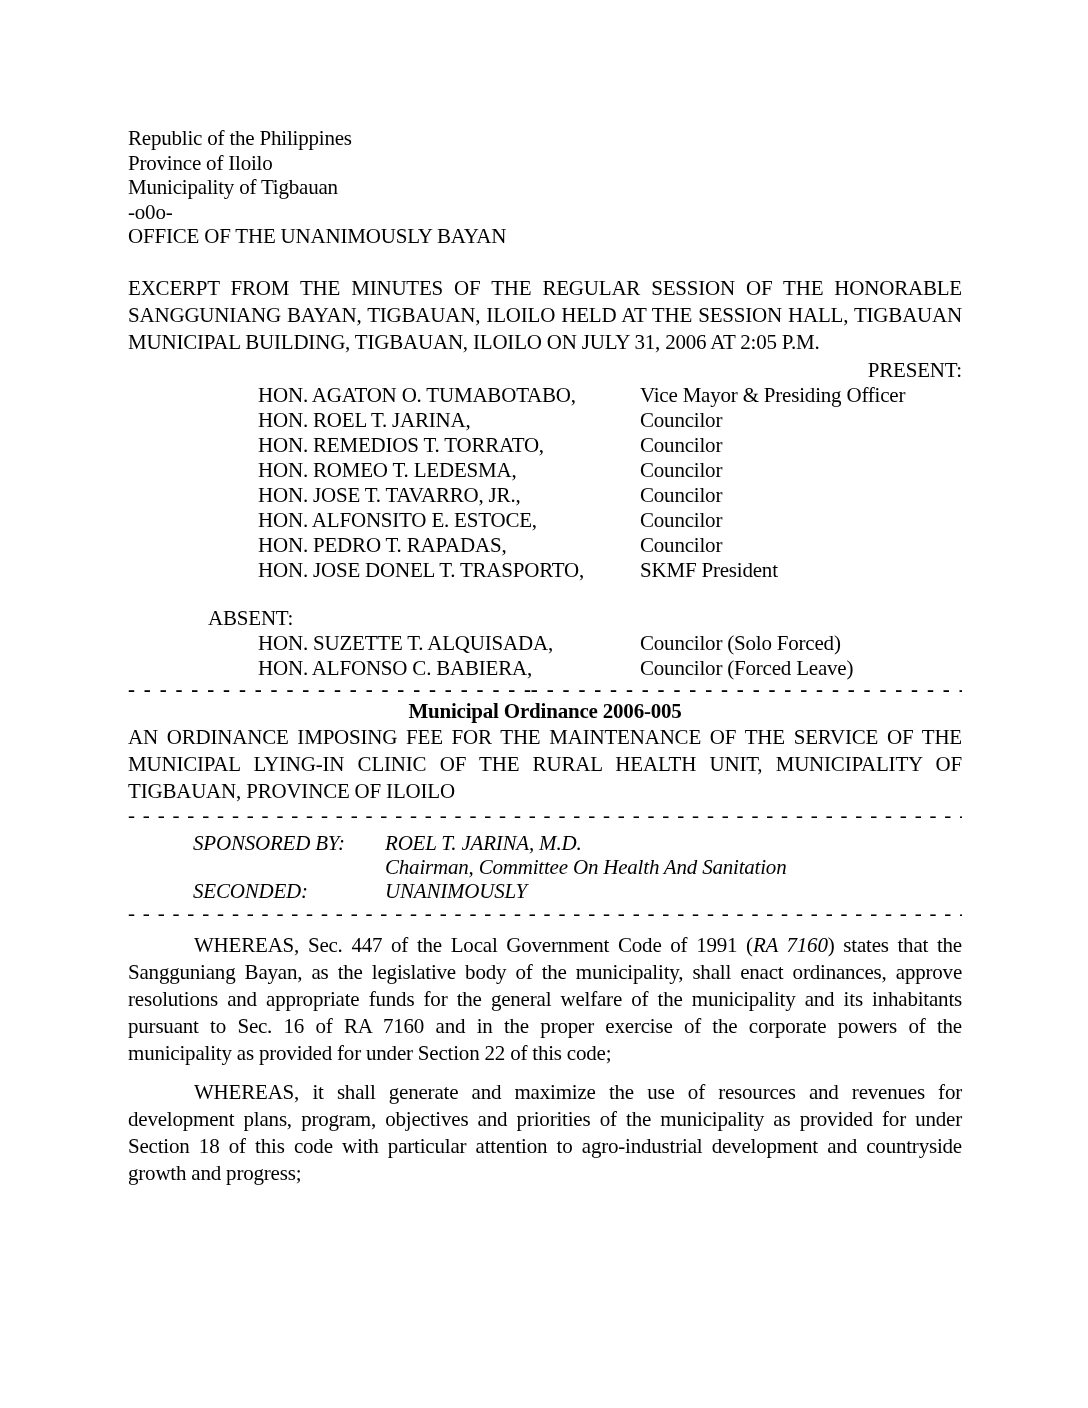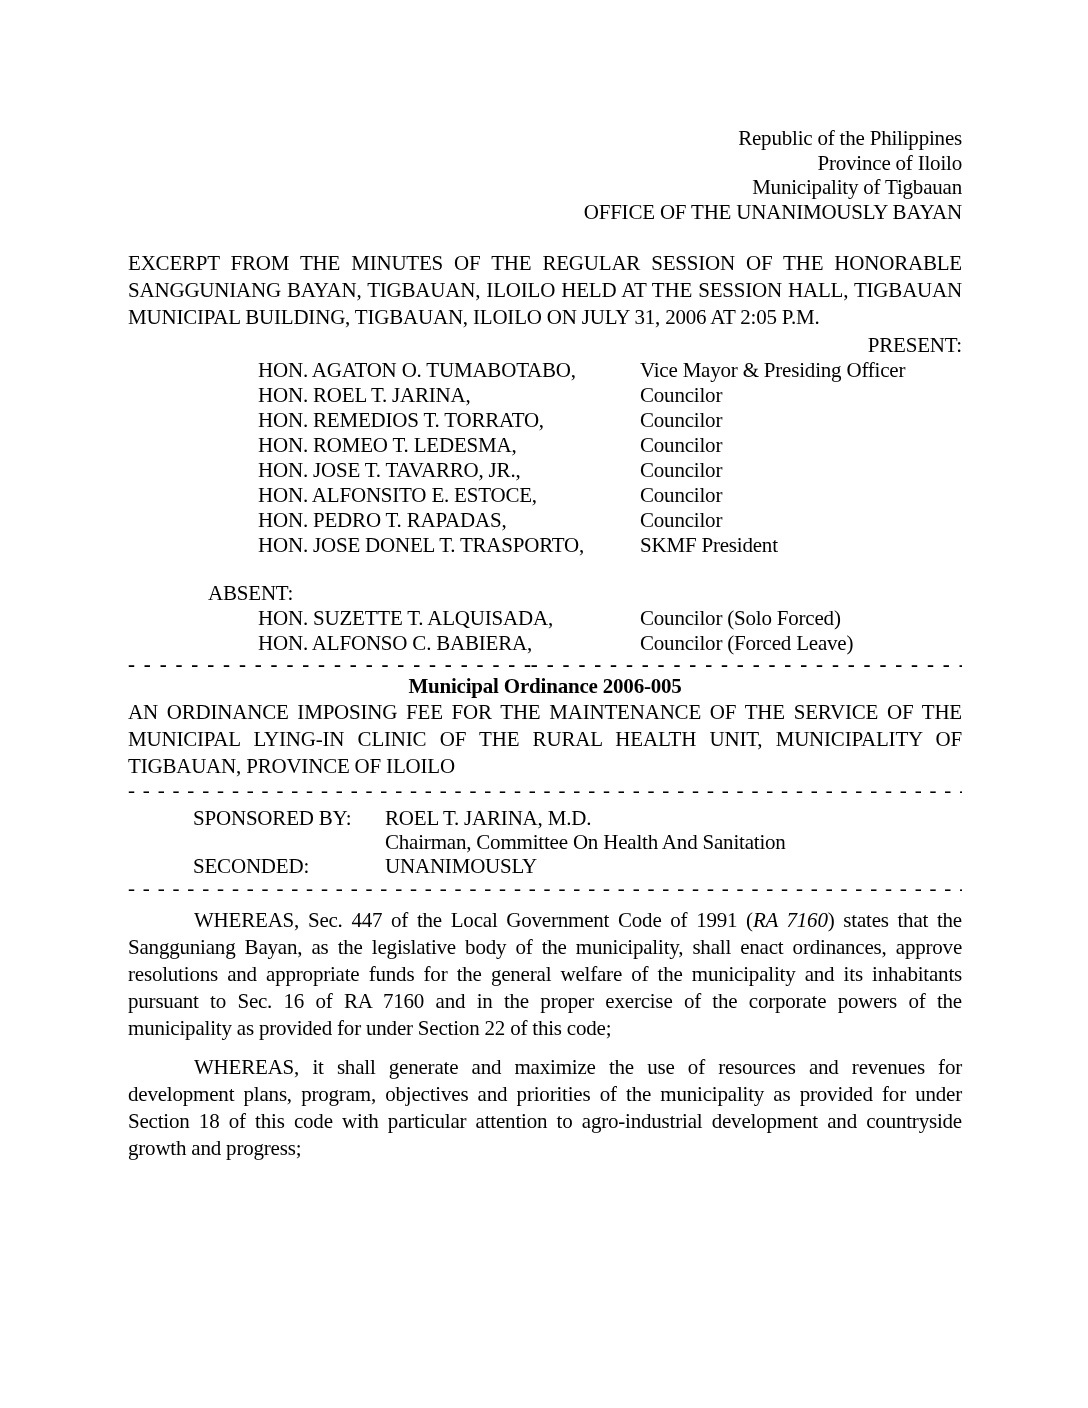--- a/index.html
+++ b/index.html
@@ -14,21 +14,21 @@
     background: #ffffff;
     color: #000000;
     font-family: "Liberation Serif", "DejaVu Serif", serif;
     font-size: 21px;
     letter-spacing: -0.2px;
     box-sizing: border-box;
     padding: 126px 126px 0 128px;
     overflow: hidden;
   }
   .doc-header {
-    text-align: right;
+    text-align: left;
     line-height: 24.5px;
   }
   .excerpt {
     margin-top: 26px;
     line-height: 27px;
     text-align: justify;
   }
   .present-label {
     margin-left: 74px;
     margin-top: 2px;
@@ -71,20 +71,21 @@
   .ord-title {
     line-height: 27px;
     text-align: justify;
   }
   .sponsor-block {
     margin-top: 6px;
   }
   .sponsor-row {
     display: flex;
     line-height: 24px;
+    font-style: italic;
   }
   .sponsor-label {
     margin-left: 65px;
     width: 192px;
     flex: 0 0 auto;
   }
   .sponsor-value {
     flex: 1 1 auto;
   }
   .whereas {
@@ -104,20 +105,21 @@
 </style>
 </head>
 <body>
 
 <div class="page">
 
   <div class="doc-header">
     <div>Republic of the Philippines</div>
     <div>Province of Iloilo</div>
     <div>Municipality of Tigbauan</div>
+    <div>-o0o-</div>
     <div>OFFICE OF THE UNANIMOUSLY BAYAN</div>
   </div>
 
   <div class="excerpt">EXCERPT FROM THE MINUTES OF THE REGULAR SESSION OF THE HONORABLE SANGGUNIANG BAYAN, TIGBAUAN, ILOILO HELD AT THE SESSION HALL, TIGBAUAN MUNICIPAL BUILDING, TIGBAUAN, ILOILO ON JULY 31, 2006 AT 2:05 P.M.</div>
 
   <div class="present-label">PRESENT:</div>
 
   <div>
     <div class="attendee-row">
       <span class="attendee-name">HON. AGATON O. TUMABOTABO,</span>

